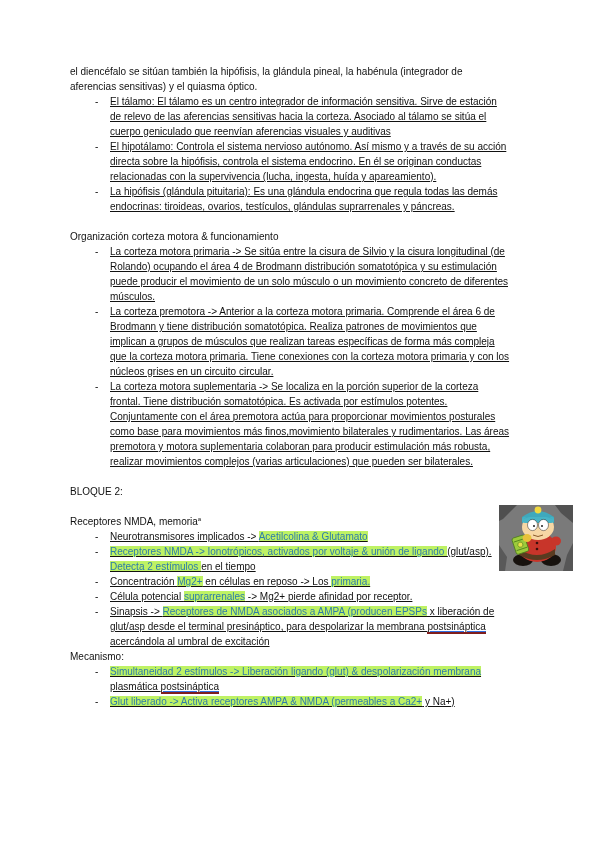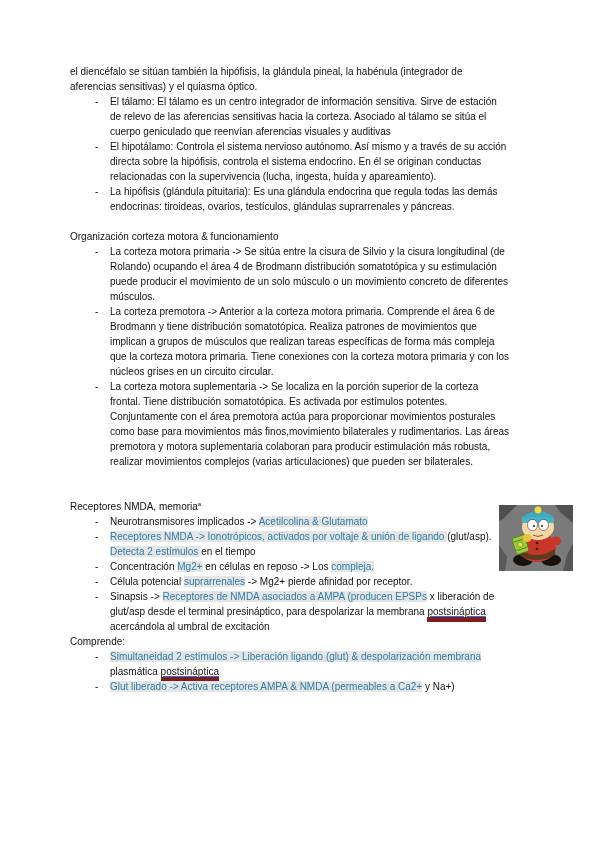--- a/index.html
+++ b/index.html
@@ -11,23 +11,23 @@
   .page{
     position:absolute;left:0;top:0;width:580px;height:848px;
     box-sizing:border-box;padding:64px 70px 0 70px;
   }
   .doc{font-size:10px;line-height:15px;}
   .block{margin:0;}
   .gap{height:15px;}
   .heading{font-weight:normal;}
   .bullet{display:flex;}
   .bullet .marker{flex:none;width:15px;margin-left:25px;}
-  .bullet .btext{flex:1;min-width:0;}
-  .hl{background:#e5e5e5;color:#2e7da8;}
-  .ul{text-decoration:underline;text-decoration-color:#2f6fe0;border-bottom:5px solid #7f1d1d;}
+  .bullet .btext{flex:1;min-width:0;text-decoration:underline;}
+  .hl{background:#bef264;color:#2e7da8;}
+  .ul{text-decoration:underline;text-decoration-color:#2f6fe0;border-bottom:2px solid #7f1d1d;}
   sup.fn{font-size:6px;vertical-align:super;line-height:0;}
   .figure{
     position:absolute;left:499px;top:505px;width:74px;height:66px;
   }
   .figure svg{display:block;width:100%;height:100%;}
 </style>
 </head>
 <body>
 
 <div class="page">
@@ -53,43 +53,44 @@
       </div>
       <div class="bullet block">
         <span class="marker">-</span>
         <span class="btext"><span>La corteza premotora -&gt; Anterior a la corteza motora primaria. Comprende el área 6 de Brodmann y tiene distribución somatotópica. Realiza patrones de movimientos que implican a grupos de músculos que realizan tareas específicas de forma más compleja que la corteza motora primaria. Tiene conexiones con la corteza motora primaria y con los núcleos grises en un circuito circular.</span></span>
       </div>
       <div class="bullet block">
         <span class="marker">-</span>
         <span class="btext"><span>La corteza motora suplementaria -&gt; Se localiza en la porción superior de la corteza frontal. Tiene distribución somatotópica. Es activada por estímulos potentes. Conjuntamente con el área premotora actúa para proporcionar movimientos posturales como base para movimientos más finos,movimiento bilaterales y rudimentarios. Las áreas premotora y motora suplementaria colaboran para producir estimulación más robusta, realizar movimientos complejos (varias articulaciones) que pueden ser bilaterales.</span></span>
       </div>
       <div class="gap"></div>
+      <div class="block para"><span>BLOQUE 2:</span></div>
       <div class="gap"></div>
       <div class="block heading"><span>Receptores NMDA, memoria</span><sup class="fn">a</sup></div>
       <div class="bullet block">
         <span class="marker">-</span>
         <span class="btext"><span>Neurotransmisores implicados -&gt; </span><span class="hl">Acetilcolina &amp; Glutamato </span></span>
       </div>
       <div class="bullet block">
         <span class="marker">-</span>
         <span class="btext"><span class="hl">Receptores NMDA -&gt; Ionotrópicos, activados por voltaje &amp; unión de ligando </span><span>(glut/asp). </span><span class="hl">Detecta 2 estímulos </span><span>en el tiempo</span></span>
       </div>
       <div class="bullet block">
         <span class="marker">-</span>
-        <span class="btext"><span>Concentración </span><span class="hl">Mg2+</span><span> en células en reposo -&gt; Los </span><span class="hl">compleja. </span></span>
+        <span class="btext"><span>Concentración </span><span class="hl">Mg2+</span><span> en células en reposo -&gt; Los </span><span class="hl">primaria. </span></span>
       </div>
       <div class="bullet block">
         <span class="marker">-</span>
         <span class="btext"><span>Célula potencial </span><span class="hl">suprarrenales</span><span> -&gt; Mg2+ pierde afinidad por receptor.</span></span>
       </div>
       <div class="bullet block">
         <span class="marker">-</span>
         <span class="btext"><span>Sinapsis -&gt; </span><span class="hl">Receptores de NMDA asociados a AMPA (producen EPSPs</span><span> x liberación de glut/asp desde el terminal presináptico, para despolarizar la membrana </span><span class="ul">postsináptica</span><span> acercándola al umbral de excitación</span></span>
       </div>
-      <div class="block para"><span>Comprende:</span></div>
+      <div class="block para"><span>Mecanismo:</span></div>
       <div class="bullet block">
         <span class="marker">-</span>
         <span class="btext"><span class="hl">Simultaneidad 2 estímulos -&gt; Liberación ligando (glut) &amp; despolarización membrana </span><span>plasmática </span><span class="ul">postsináptica</span></span>
       </div>
       <div class="bullet block">
         <span class="marker">-</span>
         <span class="btext"><span class="hl">Glut liberado -&gt; Activa receptores AMPA &amp; NMDA (permeables a Ca2+</span><span> y Na+)</span></span>
       </div>
     </div>
 </div>

